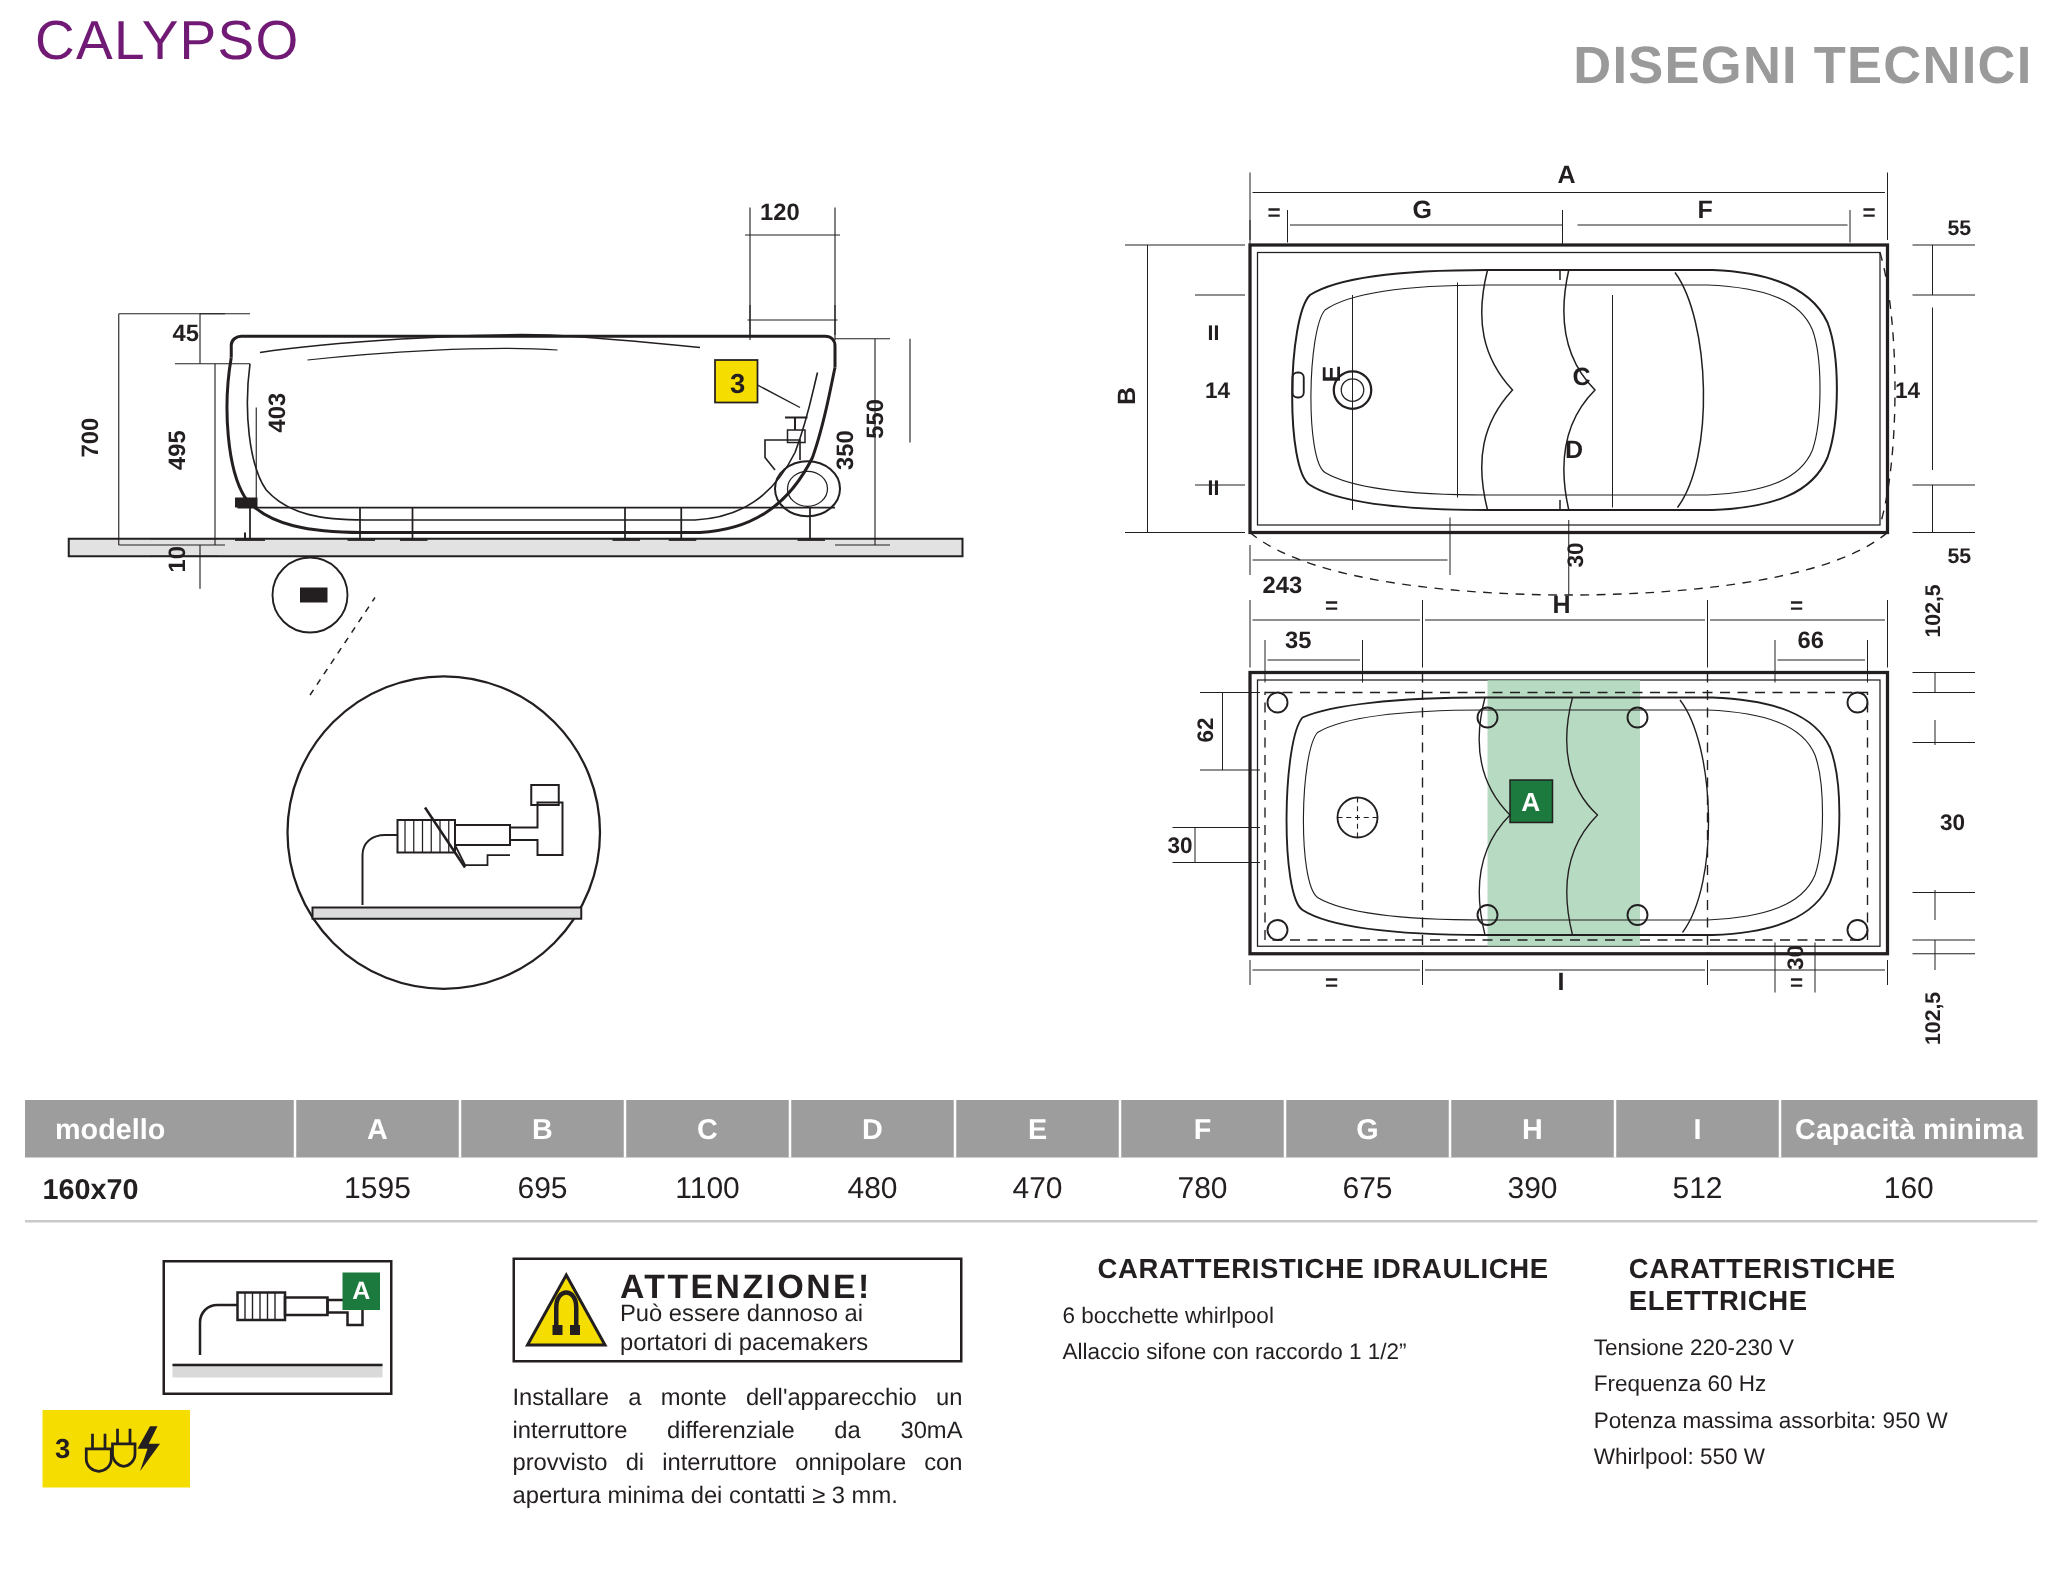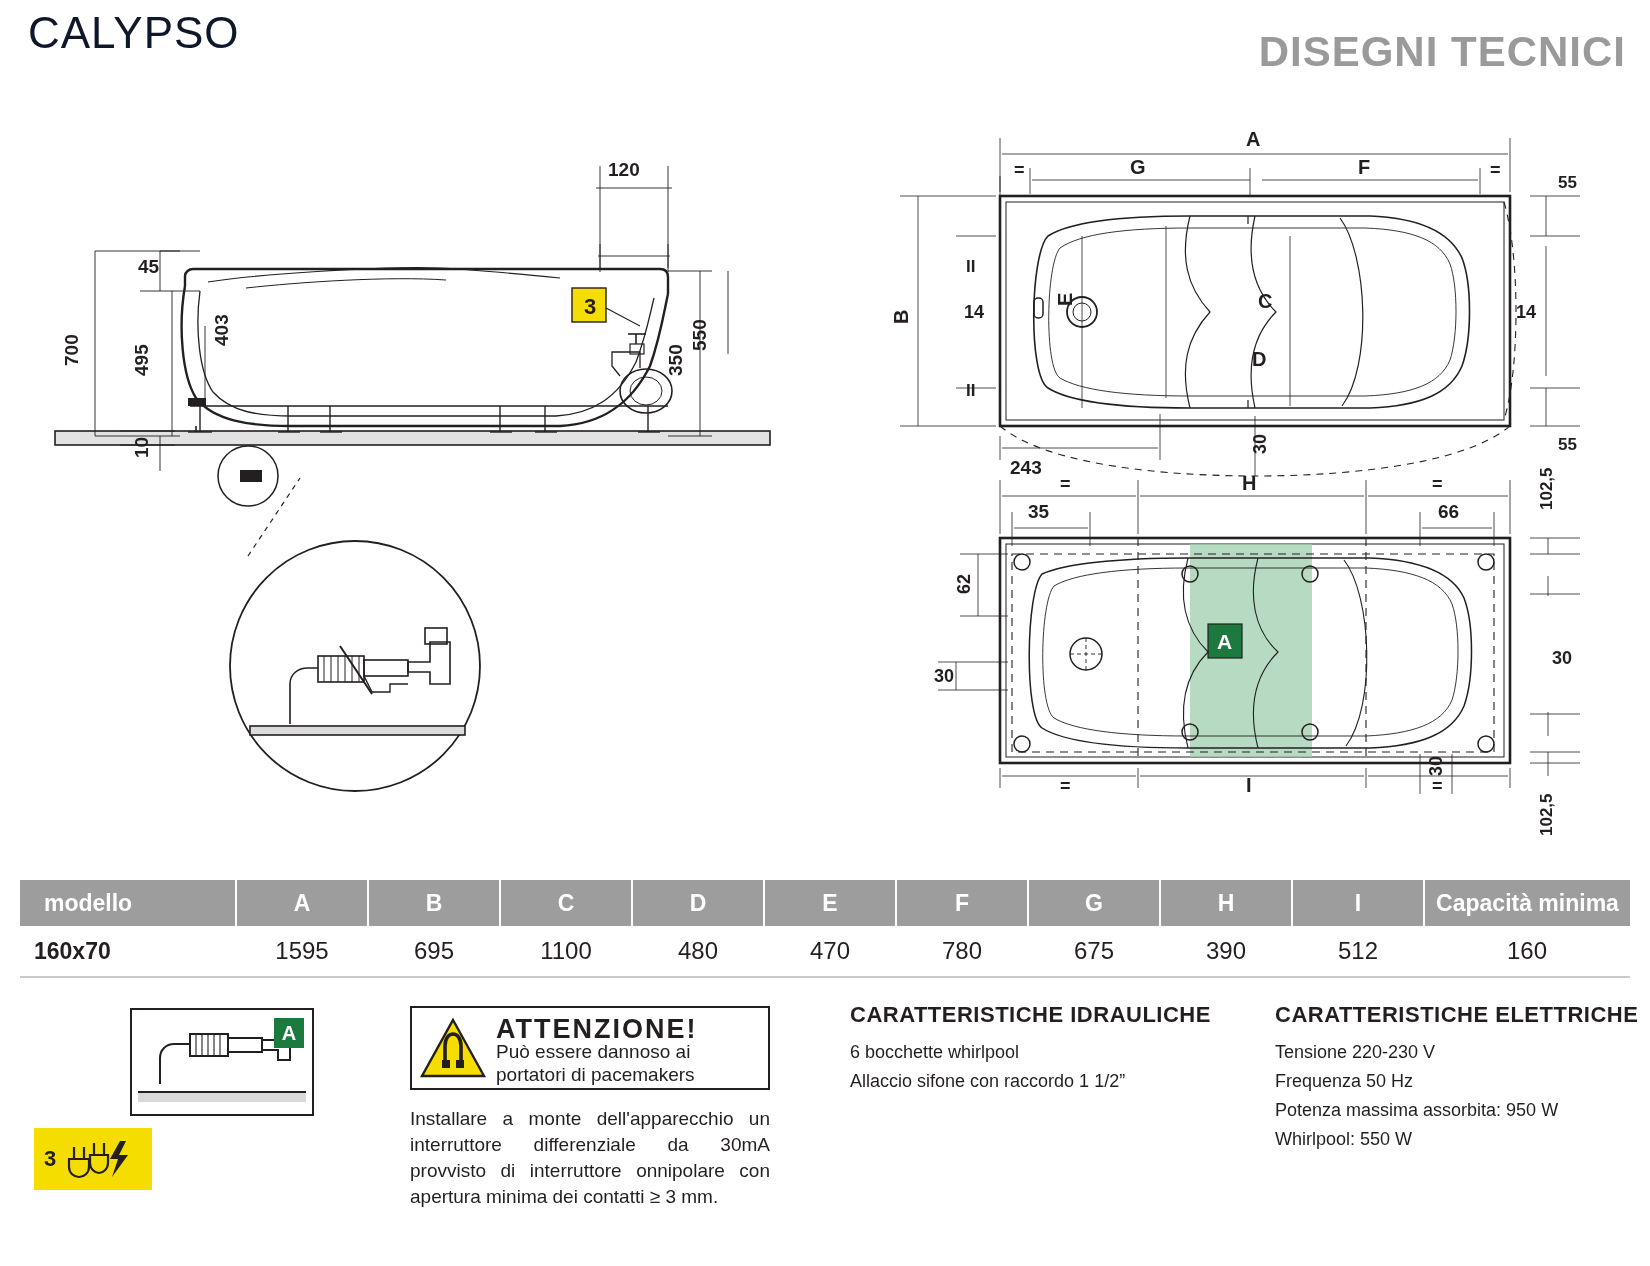--- a/index.html
+++ b/index.html
@@ -25,21 +25,21 @@
     position: absolute;
     top: 0; left: 0; right: 0;
     height: 76px;
   }
   .title-main {
     position: absolute;
     left: 28px;
     top: 8px;
     font-size: 44px;
     letter-spacing: 1px;
-    color: #0f172a;
+    color: #701a75;
     font-family: "Liberation Sans", sans-serif;
     font-weight: 400;
   }
   .title-right {
     position: absolute;
     right: 24px;
     top: 8px;
     font-size: 42px;
     font-weight: bold;
     letter-spacing: 1px;
@@ -203,20 +203,21 @@
     position: absolute;
     left: 1255px;
     top: 2px;
     width: 370px;
   }
   .sec-title {
     font-size: 22px;
     font-weight: bold;
     margin-bottom: 10px;
     letter-spacing: 0.5px;
+    margin-left: 28px;
   }
   .sec-line {
     font-size: 18px;
     line-height: 29px;
   }
 </style>
 </head>
 <body>
 
 <div class="page">
@@ -609,19 +610,19 @@
 
     <div class="hydro">
       <div class="sec-title">CARATTERISTICHE IDRAULICHE</div>
       <div class="sec-line">6 bocchette whirlpool</div>
       <div class="sec-line">Allaccio sifone con raccordo 1 1/2”</div>
     </div>
 
     <div class="elec">
       <div class="sec-title">CARATTERISTICHE ELETTRICHE</div>
       <div class="sec-line">Tensione 220-230 V</div>
-      <div class="sec-line">Frequenza 50 Hz</div>
+      <div class="sec-line">Frequenza 60 Hz</div>
       <div class="sec-line">Potenza massima assorbita: 950 W</div>
       <div class="sec-line">Whirlpool: 550 W</div>
     </div>
 
   </div>
 </div>
 
 </body></html>

